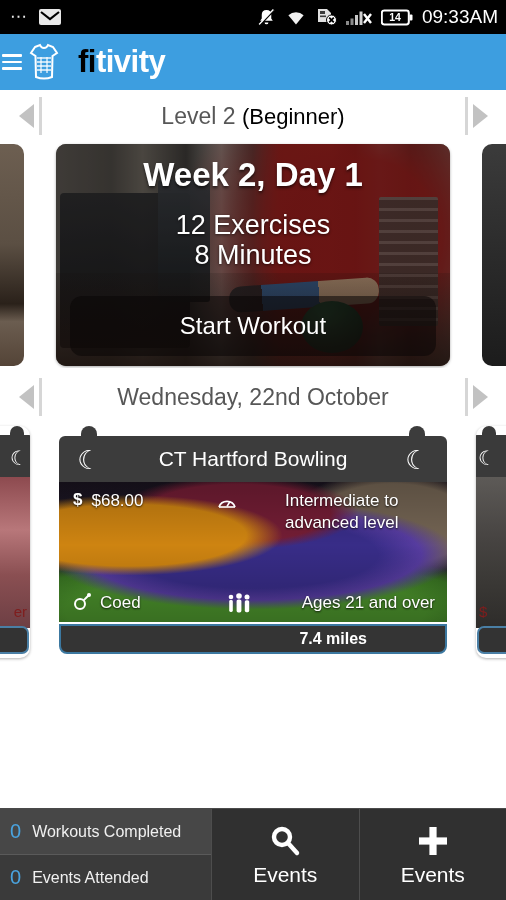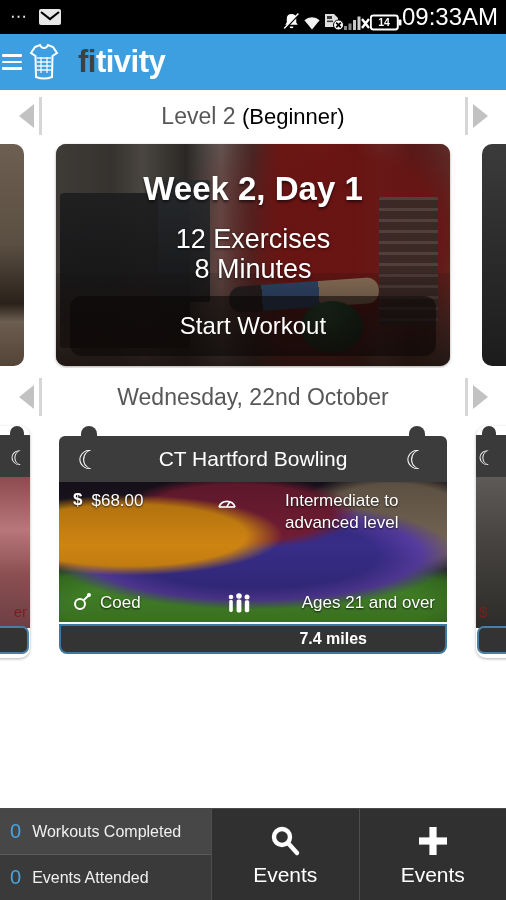--- a/index.html
+++ b/index.html
@@ -11,35 +11,35 @@
   }
   #app { position: relative; width: 506px; height: 900px; }
 
   
   .statusbar {
     height: 34px; background: #000;
     display: flex; align-items: center;
     padding: 0 8px 0 10px; color: #fff;
   }
   .sb-left { display: flex; align-items: center; gap: 10px; }
-  .sb-right { margin-left: auto; display: flex; align-items: flex-end; }
+  .sb-right { margin-left: auto; display: flex; align-items: center; gap: 9px; }
   .dots { font-size: 17px; letter-spacing: 2px; line-height: 10px; color:#e8e8e8; }
-  .sb-time { font-size: 24px; color: #fff; letter-spacing: 0px; }
+  .sb-time { font-size: 19px; color: #fff; letter-spacing: 0px; }
   .sb-ic { display:block; }
 
   
   .appbar {
     height: 56px; background: #3d9ee0;
     display: flex; align-items: center; padding-left: 2px;
   }
   .hamburger { width: 20px; margin-left: 0px; display:flex; flex-direction:column; gap:4px; }
   .hamburger i { display:block; height:2.5px; background:#fff; border-radius:1px; }
   .logo-badge { margin-left: 2px; }
   .brand { margin-left: 14px; font-size: 31px; font-weight: bold; letter-spacing: -0.5px; }
-  .brand .fi { color: #404040; text-align: center; }
+  .brand .fi { color: #000000; text-align: center; }
   .brand .tivity { color: #ffffff; }
 
   
   .navrow {
     height: 52px; background:#fff;
     display:flex; align-items:center; justify-content:center;
     position: relative;
   }
   .nav-title { font-size: 23px; color:#575757; }
   .nav-title .sub { font-size: 22px; color:#000000; }
@@ -103,21 +103,21 @@
     background:radial-gradient(circle at 38% 32%, #3f8f5c, #1e5c38 70%, #123a23);
     border-radius:50%;
   }
   .gym-person {
     position:absolute; right:18%; bottom:26%; width:150px; height:26px;
     background:linear-gradient(90deg, rgba(40,40,44,.9) 0 22%, #3b6fa8 22% 60%, #d8b48f 60% 100%);
     border-radius:12px; transform: rotate(-4deg); opacity:.95;
   }
   .wcard-veil { position:absolute; inset:0; background: rgba(0,0,0,.3); }
   .wcard-body { position:absolute; inset:0; color:#fff; text-align:center; }
-  .w-title { margin-top:26px; font-size:33px; font-weight:bold; text-shadow:0 2px 3px rgba(0,0,0,.6); }
+  .w-title { margin-top:12px; font-size:33px; font-weight:bold; text-shadow:0 2px 3px rgba(0,0,0,.6); }
   .w-sub { margin-top:16px; font-size:27px; line-height:30px; text-shadow:0 1px 3px rgba(0,0,0,.6); }
   .start-band {
     position:absolute; left:14px; right:14px; bottom:10px; height:60px;
     background: rgba(10,6,5,.55); border-radius:12px;
     display:flex; align-items:center; justify-content:center;
   }
   .start-band span { font-size:24px; color:#fff; }
 
   
   .event-strip { position:relative; height:232px; background:#fff; }

